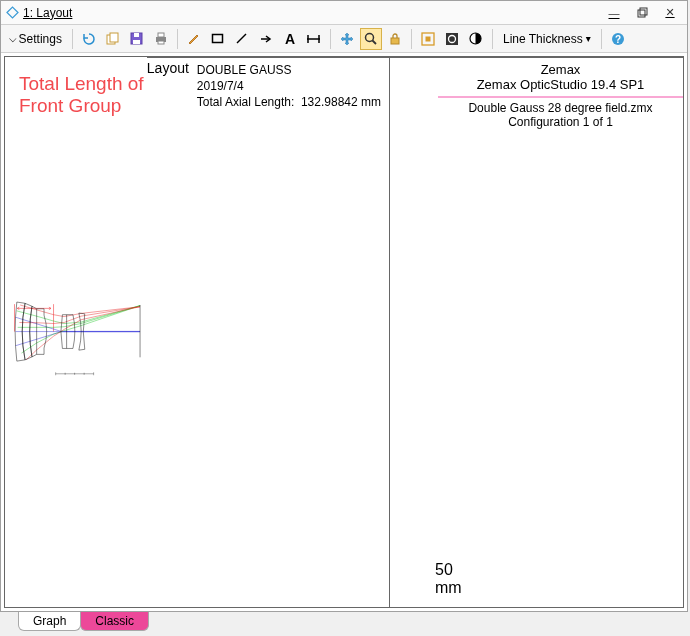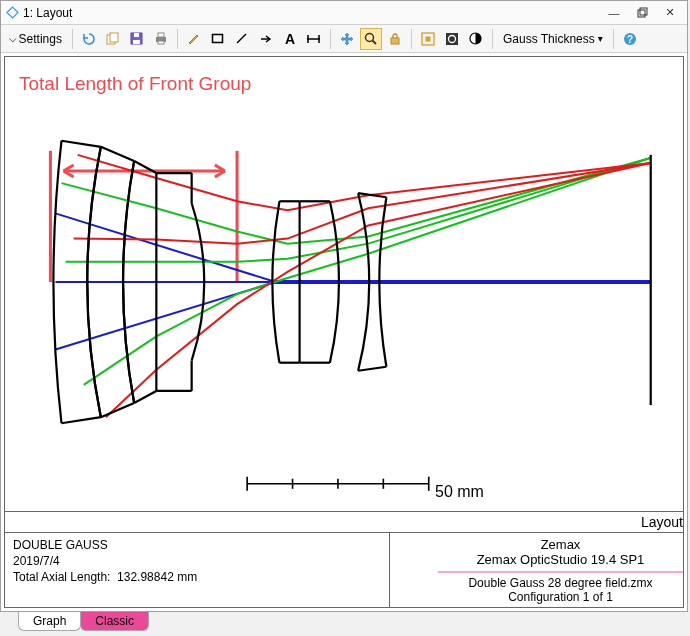--- a/index.html
+++ b/index.html
@@ -19,20 +19,21 @@
     display: flex;
     flex-direction: column;
   }
   .titlebar {
     height: 24px;
     display: flex;
     align-items: center;
     padding: 0 4px;
     border-bottom: 1px solid #d0d0d0;
     background: #fafafa;
+    text-decoration: underline;
   }
   .titlebar .appicon { width: 14px; height: 14px; margin-right: 4px; display:inline-flex; align-items:center; justify-content:center;}
   .titlebar .title { flex: 1; font-size: 12px; }
   .winbtns { display: flex; gap: 6px; padding-right:2px; }
   .winbtn { width: 22px; height: 18px; display: flex; align-items: center; justify-content: center; font-size: 11px; color:#333; cursor:pointer; }
   .toolbar {
     display: flex;
     align-items: center;
     height: 28px;
     padding: 0 3px;
@@ -50,21 +51,21 @@
   .tbtn.active { background:#ffe9a8; border:1px solid #d8b24a; }
   .sep { width:1px; height:20px; background:#ccc; margin:0 3px; }
   .settings { display:flex; align-items:center; gap:2px; padding:0 4px; height:22px; border:1px solid transparent; cursor:pointer;}
   .chev { font-size:10px; }
   .dropdown { display:flex; align-items:center; gap:3px; padding:0 5px; height:22px; cursor:pointer;}
   .canvas-wrap { flex:1; padding:3px; display:flex; }
   .canvas {
     flex:1;
     border: 1px solid #666;
     background:#fff;
-    display:flex; flex-direction:column;
+    display:flex; flex-direction:row;
     position:relative;
   }
   .plot-area { flex:1; position:relative; }
   svg.optics { position:absolute; inset:0; width:100%; height:100%; }
   .annotation {
     position:absolute;
     top:16px; left:14px;
     color:#f24a4f;
     font-size:19px;
     font-weight:500;
@@ -212,21 +213,21 @@
         </svg>
       </div>
     <div class="tbtn">
         <svg width="13" height="13" viewBox="0 0 13 13">
           <circle cx="6.5" cy="6.5" r="5.5" fill="#fff" stroke="#000" stroke-width="1.2"></circle>
           <path d="M6.5 1 a5.5 5.5 0 0 1 0 11 Z" fill="#000"></path>
         </svg>
       </div>
     <div class="sep"></div>
     <div class="dropdown">
-      <span>Gauss Thickness</span>
+      <span>Line Thickness</span>
       <span class="chev">▾</span>
     </div>
     <div class="sep"></div>
     <div class="tbtn">
         <svg width="14" height="14" viewBox="0 0 14 14">
           <circle cx="7" cy="7" r="6" fill="#3b9bd6"></circle>
           <text x="7" y="10.5" text-anchor="middle" font-size="10" fill="#fff" font-weight="bold">?</text>
         </svg>
       </div>
   </div>

